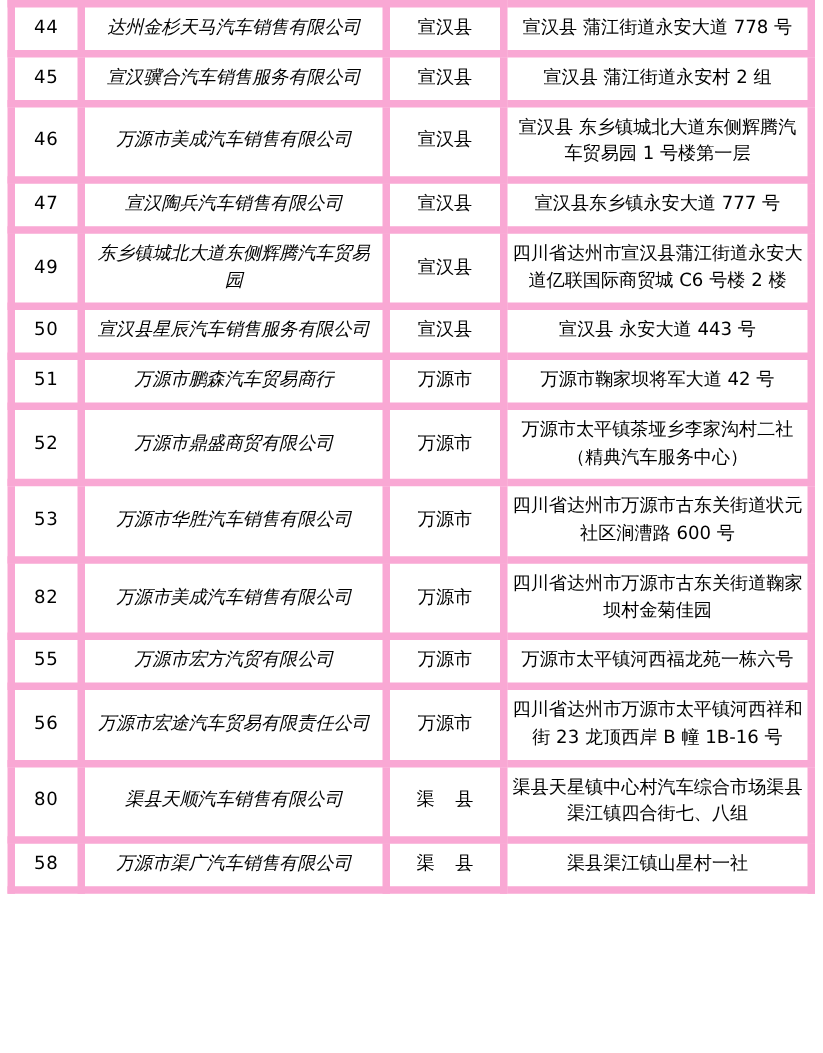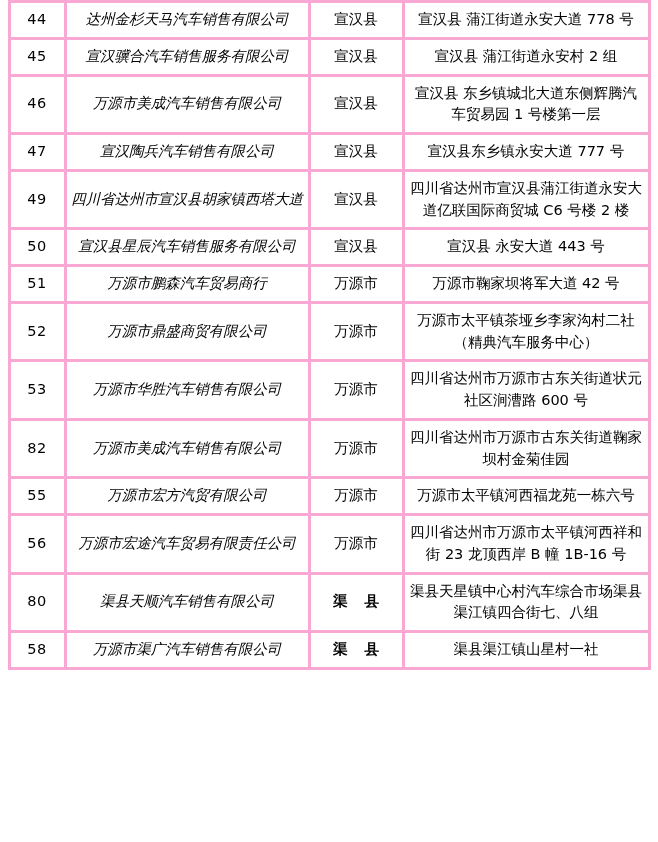--- a/index.html
+++ b/index.html
@@ -19,21 +19,21 @@
     height: 842px;
     position: relative;
   }
   table.listing {
     border-collapse: collapse;
     width: 640px;
     margin: 0 auto;
     table-layout: fixed;
   }
   table.listing td {
-    border: 3px solid #f9a8d4;
+    border: 6px solid #f9a8d4;
     text-align: center;
     vertical-align: middle;
     font-size: 14.5px;
     line-height: 1.5;
     padding: 6px 4px;
     word-break: break-all;
   }
   col.c-index { width: 56px; }
   col.c-name  { width: 244px; }
   col.c-area  { width: 94px; }
@@ -48,21 +48,20 @@
     padding-left: 8px;
     padding-right: 8px;
     font-style: italic;
   }
   td.area {
     letter-spacing: 0px;
   }
   td.area.spaced {
     letter-spacing: 6px;
     text-indent: 6px;
-    font-weight: bold;
   }
   td.addr {
     padding-left: 10px;
     padding-right: 10px;
     margin-top: 32px;
   }
 </style>
 </head>
 <body>
 
@@ -94,21 +93,21 @@
         <td class="addr">宣汉县 东乡镇城北大道东侧辉腾汽车贸易园 1 号楼第一层</td>
       </tr>
       <tr>
         <td class="idx">47</td>
         <td class="name">宣汉陶兵汽车销售有限公司</td>
         <td class="area">宣汉县</td>
         <td class="addr">宣汉县东乡镇永安大道 777 号</td>
       </tr>
       <tr>
         <td class="idx">49</td>
-        <td class="name">四川省达州市宣汉县胡家镇西塔大道</td>
+        <td class="name">东乡镇城北大道东侧辉腾汽车贸易园</td>
         <td class="area">宣汉县</td>
         <td class="addr">四川省达州市宣汉县蒲江街道永安大道亿联国际商贸城 C6 号楼 2 楼</td>
       </tr>
       <tr>
         <td class="idx">50</td>
         <td class="name">宣汉县星辰汽车销售服务有限公司</td>
         <td class="area">宣汉县</td>
         <td class="addr">宣汉县 永安大道 443 号</td>
       </tr>
       <tr>

